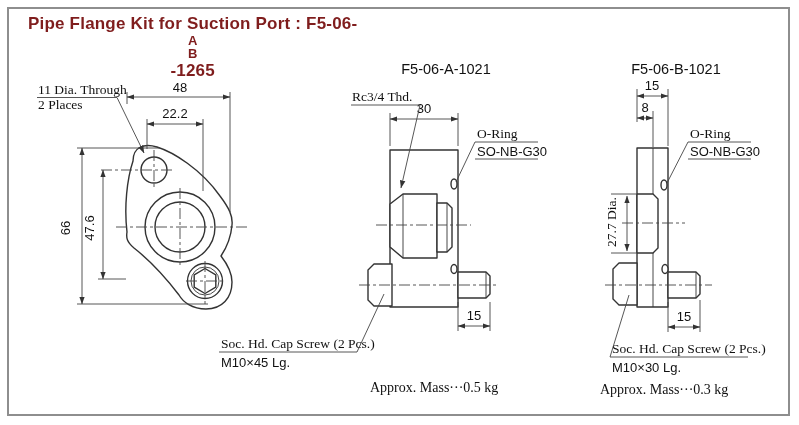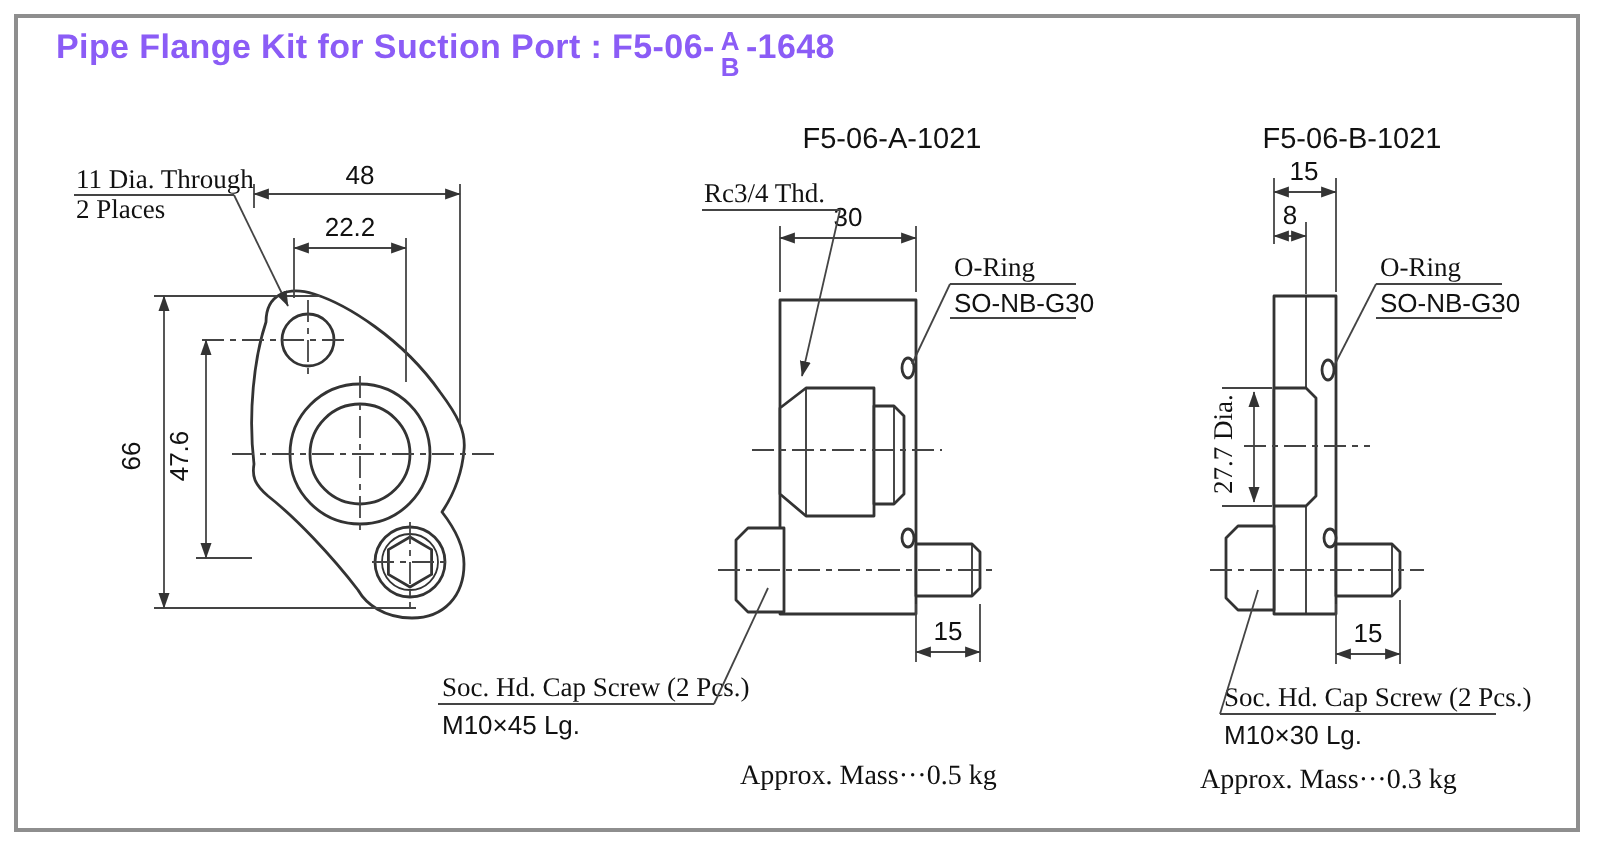--- a/index.html
+++ b/index.html
@@ -1,21 +1,21 @@
 <!DOCTYPE html>
 <html><head>
 <meta charset="utf-8">
 <style>
   html,body{margin:0;padding:0;background:#fff;}
   .page{position:relative;width:799px;height:425px;background:#fff;overflow:hidden;
         font-family:"Liberation Sans",sans-serif;}
   .frame{position:absolute;left:7px;top:7px;width:783px;height:409px;
          border:2px solid #8e8e8e;box-sizing:border-box;}
-  .title{position:absolute;left:28px;top:14px;display:flex;align-items:flex-start;
-         font:bold 17px "Liberation Sans",sans-serif;color:#8b5cf6;letter-spacing:.2px;}
+  .title{position:absolute;left:28px;top:14px;display:flex;align-items:center;
+         font:bold 17px "Liberation Sans",sans-serif;color:#7f1d1d;letter-spacing:.2px;flex-direction:column;}
   .ab{display:inline-flex;flex-direction:column;align-items:center;justify-content:center;
       font-size:13px;line-height:1.02;margin:0 3px;}
   svg{position:absolute;left:0;top:0;}
   .ln   {stroke:#333;stroke-width:1.4;fill:none;stroke-linejoin:round;}
   .lnf  {stroke:#333;stroke-width:1.4;fill:#fff;stroke-linejoin:round;}
   .thin {stroke:#333;stroke-width:0.9;fill:none;}
   .dim  {stroke:#444;stroke-width:0.9;fill:none;}
   .cl   {stroke:#444;stroke-width:0.9;fill:none;stroke-dasharray:11 3 3 3;}
   text{fill:#111;}
   .tser {font:13.5px "Liberation Serif",serif;}
@@ -29,21 +29,21 @@
 
 <div class="page">
   <div class="frame"></div>
 
   <div class="title">
     <span>Pipe Flange Kit for Suction Port : F5-06-</span>
     <span class="ab">
       <span>A</span>
       <span>B</span>
     </span>
-    <span>-1648</span>
+    <span>-1265</span>
   </div>
 
   <svg width="799" height="425" viewBox="0 0 799 425">
     <defs>
       <marker id="arr" viewBox="0 0 10 10" refX="9.2" refY="5" markerWidth="9" markerHeight="9" orient="auto-start-reverse">
         <path d="M0,1.6 L9.6,5 L0,8.4 z" fill="#333"></path>
       </marker>
     </defs>
 
     <g>

